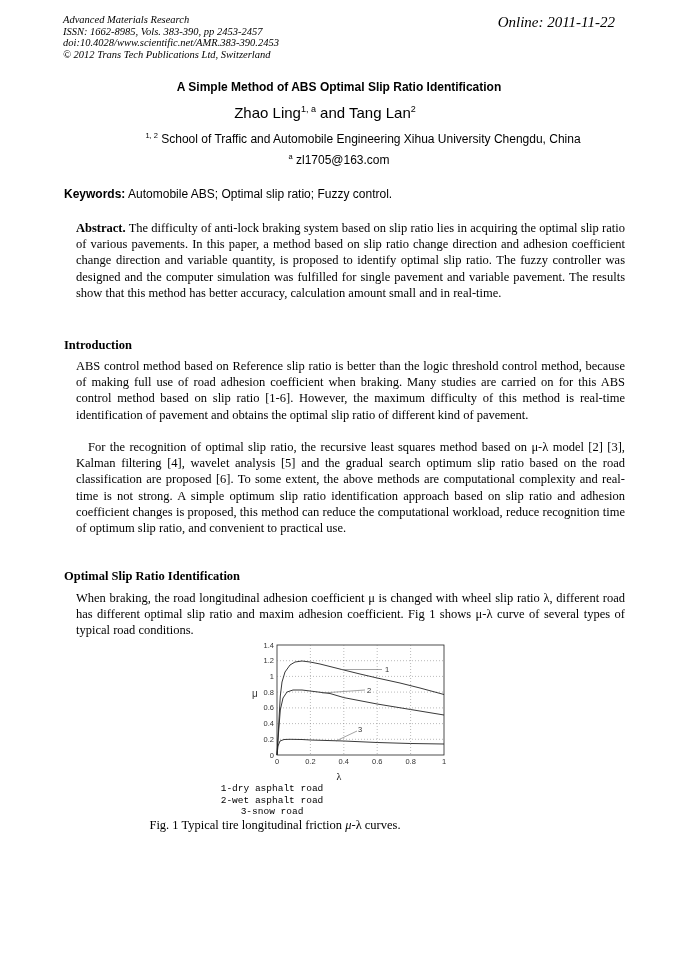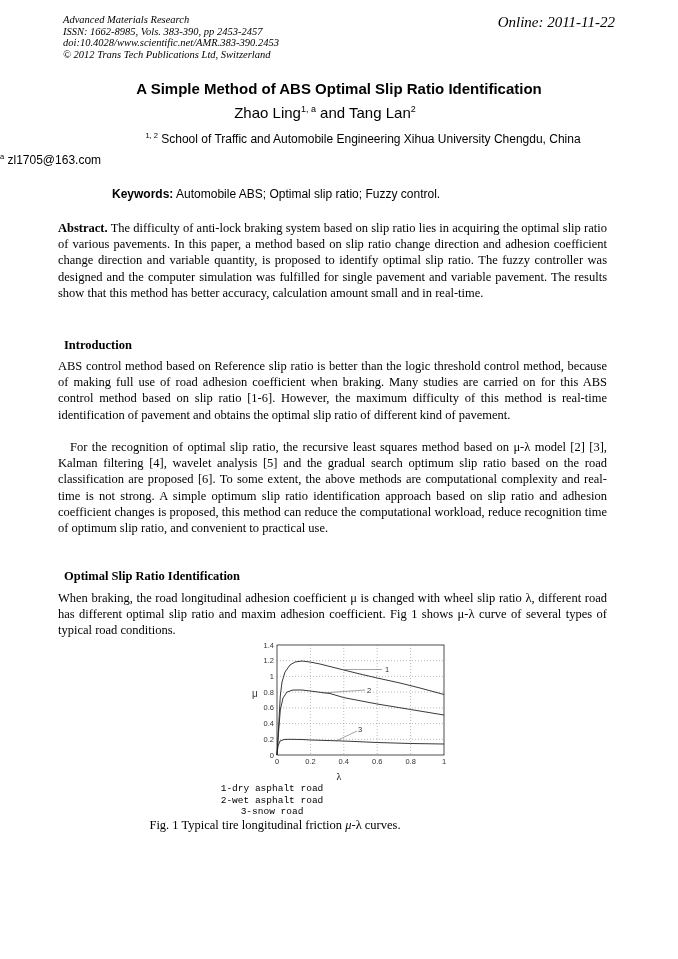--- a/index.html
+++ b/index.html
@@ -4,31 +4,31 @@
 <style>
   html, body { margin: 0; padding: 0; background: #ffffff; }
   body { width: 678px; height: 959px; position: relative; overflow: hidden; color: #000; }
   .serif { font-family: "Liberation Serif", "DejaVu Serif", serif; }
   .sans { font-family: "Liberation Sans", "DejaVu Sans", sans-serif; }
   .mono { font-family: "Liberation Mono", "DejaVu Sans Mono", monospace; }
 
   .hdr-left { position: absolute; left: 63px; top: 14px; font-style: italic; font-size: 10.5px; line-height: 11.5px; }
   .hdr-right { position: absolute; right: 63px; top: 14px; font-style: italic; font-size: 15px; }
 
-  .title { position: absolute; left: 0; width: 678px; top: 80px; text-align: center; font-weight: bold; font-size: 15px; }
+  .title { position: absolute; left: 0; width: 678px; top: 80px; text-align: center; font-weight: bold; font-size: 12px; }
   .authors { position: absolute; left: 0; width: 650px; top: 104px; text-align: center; font-size: 15px; }
   .authors sup { font-size: 9px; }
   .affil { position: absolute; left: 0; width: 678px; top: 131px; text-align: center; font-size: 12px; padding-left: 24px; }
   .affil sup, .email sup { font-size: 7.5px; }
-  .email { position: absolute; left: 0; width: 678px; top: 152px; font-size: 12px; }
+  .email { position: absolute; left: 0; width: 678px; top: 152px; text-align: center; font-size: 12px; }
 
-  .keywords { position: absolute; left: 64px; top: 187px; font-size: 12px; margin-left: 48px; }
+  .keywords { position: absolute; left: 64px; top: 187px; font-size: 12px; }
   .keywords b { font-weight: bold; }
 
-  .para { position: absolute; left: 58px; width: 549px; font-size: 12.5px; line-height: 16.2px; text-align: justify; }
+  .para { position: absolute; left: 76px; width: 549px; font-size: 12.5px; line-height: 16.2px; text-align: justify; }
   .para b { font-weight: bold; }
   .h2 { position: absolute; left: 64px; font-size: 12.5px; font-weight: bold; }
 
   .chart { position: absolute; left: 240px; top: 638px; width: 220px; height: 135px; }
   .legend { position: absolute; left: 0; width: 544px; top: 783px; text-align: center; font-size: 9.5px; line-height: 11.5px; }
   .legend div { display: block; }
   .caption { position: absolute; left: 0; width: 550px; top: 818px; text-align: center; font-size: 12.5px; }
   .xlabel { position: absolute; left: 0; width: 678px; top: 771px; text-align: center; font-size: 10px; }
 </style>
 </head>

